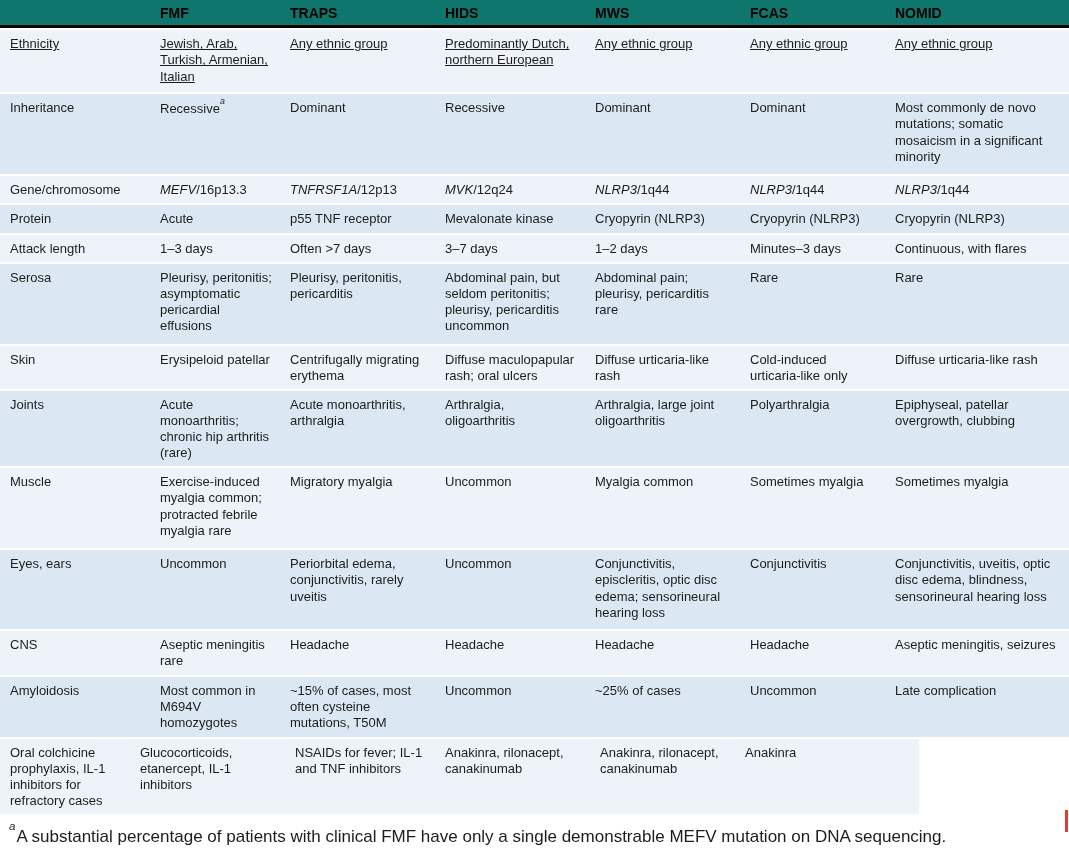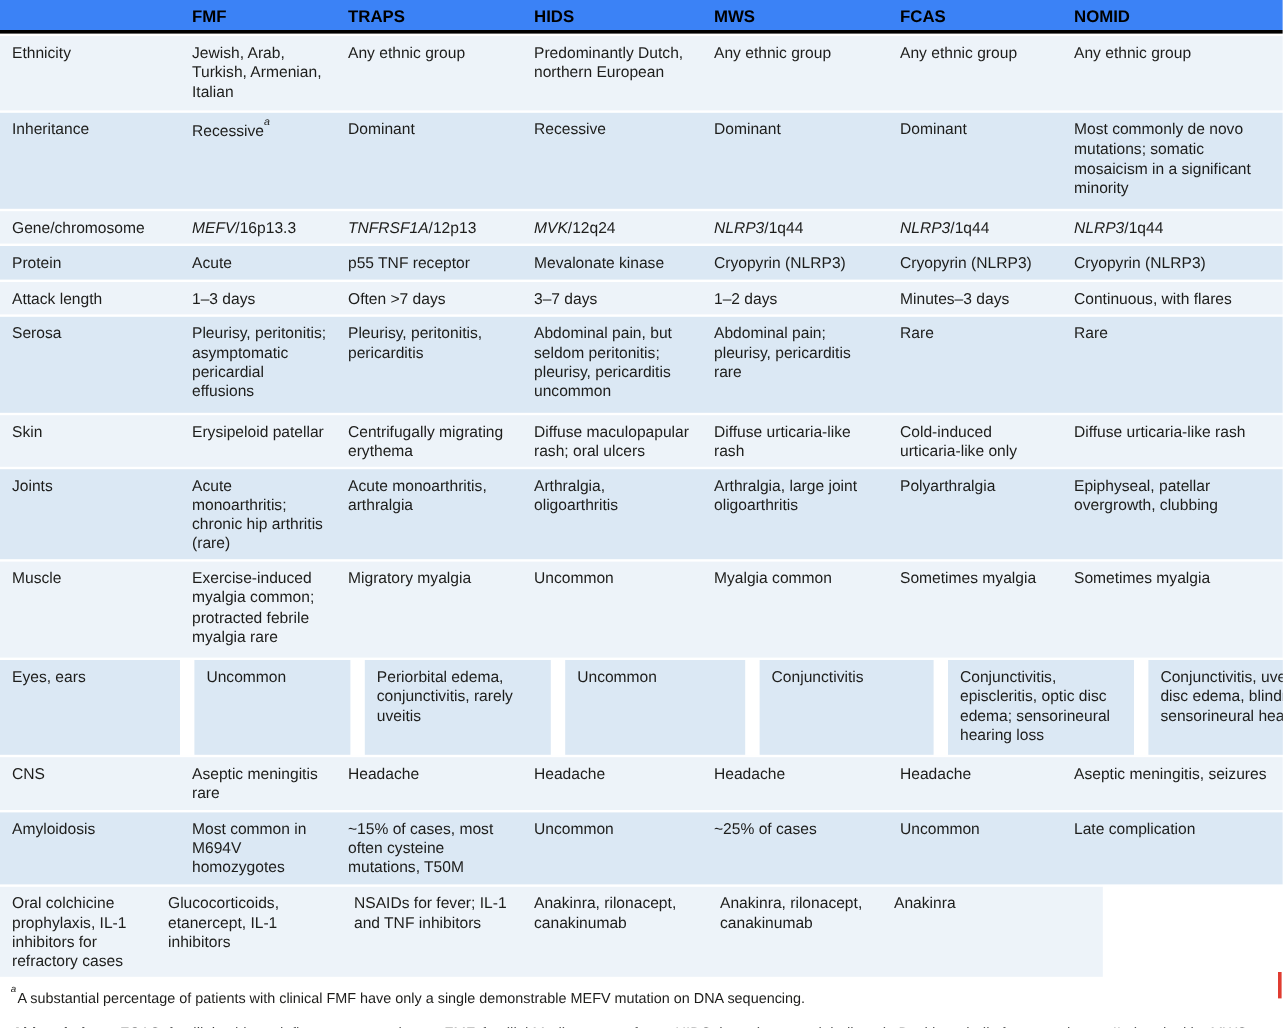--- a/index.html
+++ b/index.html
@@ -10,54 +10,54 @@
     --red:#e03c31;
   }
   *{box-sizing:border-box;margin:0;padding:0;}
   html,body{background:#ffffff;}
   body{
     width:1069px;height:857px;overflow:hidden;position:relative;
     font-family:"Liberation Sans","DejaVu Sans",sans-serif;
     color:var(--text);
   }
   .t-row{display:flex;align-items:stretch;}
-  .t-head{background:#3b82f6;}
+  .t-head{background:#0f766e;}
   .t-head .t-cell{font-weight:bold;font-size:14px;padding:5px 8px 3px 10px;color:#000;}
   .head-rule{height:3px;background:var(--rule);margin-bottom:2px;}
   .t-body .t-row{margin-bottom:2px;}
   .t-body .t-row:nth-child(odd) .t-cell{background:var(--stripe-light);}
   .t-body .t-row:nth-child(even) .t-cell{background:var(--stripe-dark);}
   .t-cell{
     padding:6px 8px 5px 10px;font-size:13px;line-height:1.24;
     vertical-align:top;overflow:hidden;
   }
   .c0{width:150px;flex:0 0 150px;}
   .c1{width:130px;flex:0 0 130px;}
   .c2{width:155px;flex:0 0 155px;}
   .c3{width:150px;flex:0 0 150px;}
   .c4{width:155px;flex:0 0 155px;}
   .c5{width:145px;flex:0 0 145px;}
   .c6{width:184px;flex:0 0 184px;}
-  .t-body .t-row:nth-child(1){min-height:62px;}
+  .t-body .t-row:nth-child(1){min-height:62px;text-decoration:underline;}
   .t-body .t-row:nth-child(2){min-height:80px;}
   .t-body .t-row:nth-child(3){min-height:23px;}
   .t-body .t-row:nth-child(4){min-height:23px;}
   .t-body .t-row:nth-child(5){min-height:23px;}
   .t-body .t-row:nth-child(6){min-height:80px;}
   .t-body .t-row:nth-child(7){min-height:42px;}
   .t-body .t-row:nth-child(8){min-height:60px;}
   .t-body .t-row:nth-child(9){min-height:80px;}
-  .t-body .t-row:nth-child(10){min-height:79px;gap:12px;}
+  .t-body .t-row:nth-child(10){min-height:79px;}
   .t-body .t-row:nth-child(11){min-height:42px;}
   .t-body .t-row:nth-child(12){min-height:60px;}
   .t-body .t-row:nth-child(13){min-height:70px;}
   .t-cell i{font-style:italic;}
   sup{font-size:0.68em;position:relative;top:-0.45em;font-style:italic;}
   .footer{padding:8px 10px 0 9px;}
-  .note{font-size:12px;line-height:1.3;margin-bottom:12px;}
+  .note{font-size:17px;line-height:1.3;margin-bottom:12px;}
   .note sup{margin-right:1px;}
   .abbr{font-size:12.5px;line-height:1.32;padding-right:2px;}
   .abbr .abbr-label{font-weight:bold;font-style:italic;}
   .red-mark{
     position:absolute;right:1px;top:810px;width:3px;height:22px;
     background:var(--red);
   }
 </style>
 </head>
 <body>
@@ -153,22 +153,22 @@
         <div class="t-cell c3">Uncommon</div>
         <div class="t-cell c4">Myalgia common</div>
         <div class="t-cell c5">Sometimes myalgia</div>
         <div class="t-cell c6">Sometimes myalgia</div>
       </div>
       <div class="t-row">
         <div class="t-cell c0">Eyes, ears</div>
         <div class="t-cell c1">Uncommon</div>
         <div class="t-cell c2">Periorbital edema, conjunctivitis, rarely uveitis</div>
         <div class="t-cell c3">Uncommon</div>
+        <div class="t-cell c4">Conjunctivitis, episcleritis, optic disc edema; sensorineural hearing loss</div>
         <div class="t-cell c5">Conjunctivitis</div>
-        <div class="t-cell c4">Conjunctivitis, episcleritis, optic disc edema; sensorineural hearing loss</div>
         <div class="t-cell c6">Conjunctivitis, uveitis, optic disc edema, blindness, sensorineural hearing loss</div>
       </div>
       <div class="t-row">
         <div class="t-cell c0">CNS</div>
         <div class="t-cell c1">Aseptic meningitis rare</div>
         <div class="t-cell c2">Headache</div>
         <div class="t-cell c3">Headache</div>
         <div class="t-cell c4">Headache</div>
         <div class="t-cell c5">Headache</div>
         <div class="t-cell c6">Aseptic meningitis, seizures</div>

